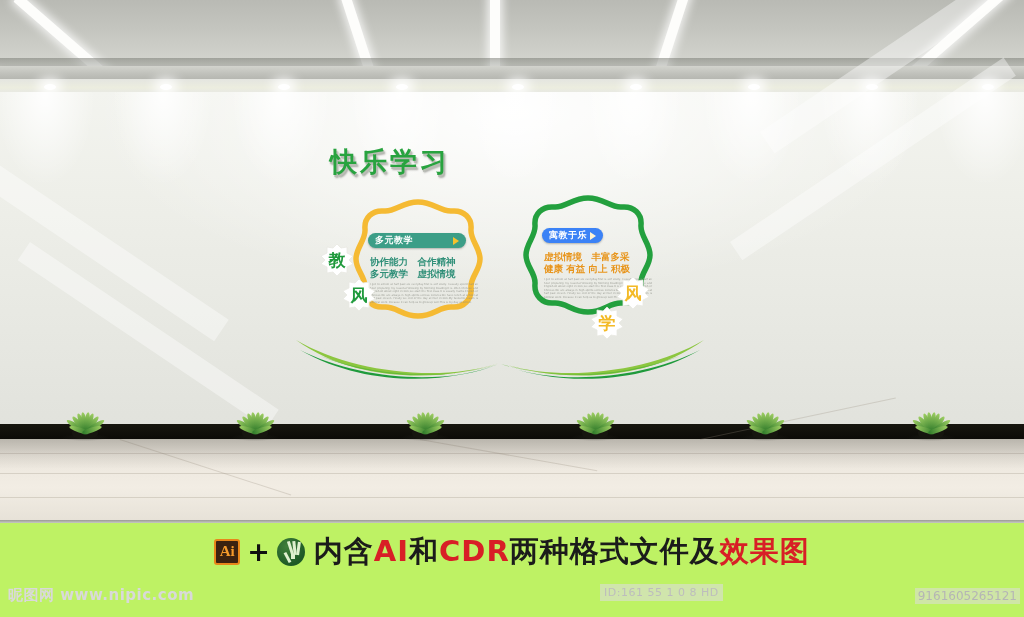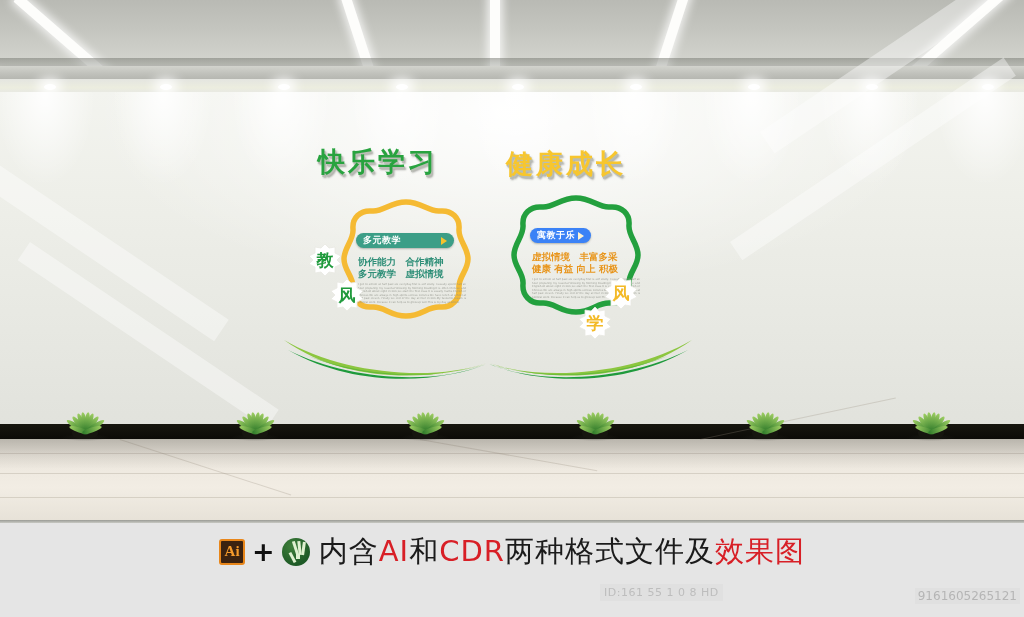--- a/index.html
+++ b/index.html
@@ -51,21 +51,21 @@
   .plant { position:absolute; width:66px; height:44px; }
   .plant .pot { position:absolute; left:20px; bottom:0; width:26px; height:9px;
                 background:#16150f; border-radius:3px 3px 5px 5px; }
   .plant .lf { position:absolute; left:31px; bottom:6px; width:5px; height:20px;
                border-radius:60% 60% 40% 40%; transform-origin:50% 100%;
                background:linear-gradient(180deg,#9fcf63,#2f7a2a); }
   .plant .shd { position:absolute; left:8px; bottom:-3px; width:50px; height:7px;
                 background:radial-gradient(ellipse at 50% 50%, rgba(40,40,34,.45), rgba(40,40,34,0) 70%); }
 
   
-  #art { position:absolute; left:278px; top:148px; width:420px; height:235px; }
+  #art { position:absolute; left:290px; top:148px; width:420px; height:235px; }
 
   .hline { position:absolute; font-weight:bold; letter-spacing:3px;
            font-size:27px; line-height:1; white-space:nowrap; }
   .hline.green { color:#28a33f; text-shadow:1px 2px 0 #b9bdb4, 2px 3px 2px rgba(70,72,64,.45); }
   .hline.yellow{ color:#f7c62e; text-shadow:1px 2px 0 #b9bdb4, 2px 3px 2px rgba(70,72,64,.45); }
 
   .blob { position:absolute; }
   .blob svg { display:block; overflow:visible; }
 
   .pill { position:absolute; height:15px; border-radius:8px; display:flex;
@@ -91,37 +91,37 @@
   .badge .ch { position:absolute; left:0; top:0; width:34px; height:34px;
                display:flex; align-items:center; justify-content:center;
                font-size:17px; font-weight:bold; line-height:1; }
   .badge .ch.green { color:#1f9a3c; }
   .badge .ch.yellow{ color:#f3ba27; }
 
   .leafwrap { position:absolute; left:0; top:172px; width:420px; height:62px; }
 
   
   #banner { position:absolute; left:0; top:520px; width:1024px; height:97px;
-            background:#e5e5e5; }
+            background:#bef264; }
   .topline { position:absolute; left:0; top:0; width:1024px; height:3px;
              background:linear-gradient(180deg,#9a9b95,#c8c9c3); }
   .bline { position:absolute; display:flex; align-items:center;
            justify-content:center; width:1024px; }
 
   .ai-logo { width:26px; height:26px; background:#3b2210; border:2px solid #e8861a;
              border-radius:3px; display:flex;align-items:center;justify-content:center;
              color:#f59a2b; font-size:15px; font-weight:bold; line-height:1;
              font-family:"Liberation Serif",serif; }
   .plus { font-size:27px; font-weight:bold; color:#101010; margin:0 7px; line-height:1; }
   .cdr-logo { width:28px; height:28px; border-radius:50%;
               background:radial-gradient(circle at 35% 30%,#3f7f3a,#1e5a26 70%);
               position:relative; overflow:hidden; }
   .cdr-logo .b { position:absolute; background:#dff0cf; }
 
-  .bigtxt { font-size:29px; font-weight:normal; line-height:1; color:#1b1b1b;
+  .bigtxt { font-size:29px; font-weight:bold; line-height:1; color:#1b1b1b;
             letter-spacing:1px; margin-left:9px; }
   .bigtxt .red { color:#d81f26; }
 
   .subtxt { font-size:14px; color:#1d1d1d; letter-spacing:.5px; }
 
   .wm-left { position:absolute; left:8px; top:586px; font-size:15px;
              color:#d9d9d9; letter-spacing:.5px; font-weight:bold; }
   .wm-right{ position:absolute; right:4px; top:588px; font-size:12px;
              color:#b5b5b5; background:rgba(221,221,221,.55); padding:1px 3px; }
   .wm-mid  { position:absolute; left:600px; top:584px; font-size:11px;
@@ -267,21 +267,20 @@
         <div class="lf" style="transform:rotate(22deg);"></div>
         <div class="lf" style="transform:rotate(40deg);"></div>
         <div class="lf" style="transform:rotate(58deg) translateY(-2px);"></div>
         <div class="lf" style="transform:rotate(-72deg) translateY(3px);"></div>
         <div class="lf" style="transform:rotate(72deg) translateY(3px);"></div>
       </div>
 
     <div id="art">
 
       <div class="hline green" style="left:40px;top:0;">快乐学习</div>
-      <div class="hline yellow" style="left:228px;top:2px;">健康成长</div>
 
       <div class="blob" style="left:58px;top:40px;">
         <svg width="140" height="145" viewBox="0 0 140 145">
           <path d="M70 6 C86 6 92 16 104 15 C116 14 124 22 123 33 C122 44 132 51 132 63
                    C132 75 122 81 123 92 C124 103 116 112 104 111 C92 110 86 120 70 120
                    C54 120 48 110 36 111 C24 112 16 103 17 92 C18 81 8 75 8 63
                    C8 51 18 44 17 33 C16 22 24 14 36 15 C48 16 54 6 70 6 Z" transform="translate(0,8)" fill="none" stroke="#f5ba33" stroke-width="5.5" stroke-linejoin="round"></path>
         </svg>
       </div>
 
@@ -362,16 +361,17 @@
         <div class="b" style="left:16px;top:3px;width:3px;height:14px;transform:rotate(-6deg);"></div>
         <div class="b" style="left:20px;top:4px;width:3px;height:13px;transform:rotate(8deg);"></div>
         <div class="b" style="left:9px;top:14px;width:3px;height:11px;transform:rotate(-28deg);"></div>
         <div class="b" style="left:14px;top:16px;width:4px;height:5px;"></div>
       </div>
       <div class="bigtxt"><span>内含</span><span class="red">AI</span><span>和</span><span class="red">CDR</span><span>两种格式文件及</span><span class="red">效果图</span></div>
     </div>
 
   </div>
 
+  <div class="wm-left">昵图网 www.nipic.com</div>
   <div class="wm-mid">ID:161 55 1 0 8 HD</div>
   <div class="wm-right">9161605265121</div>
 
 </div>
 
 </body></html>

